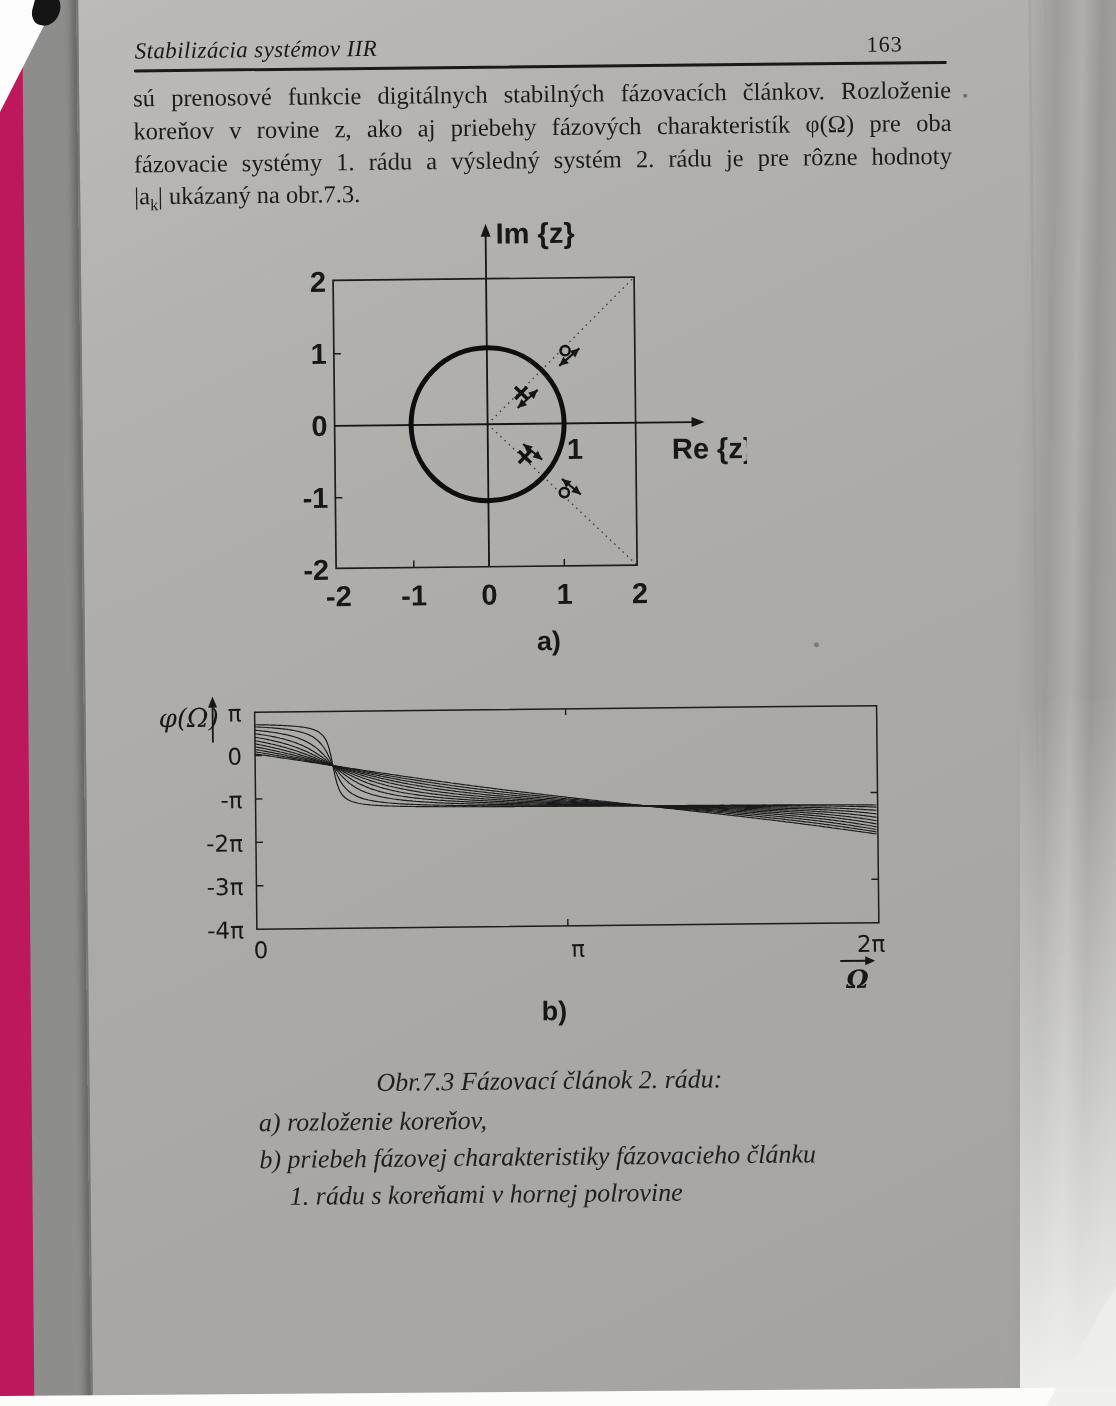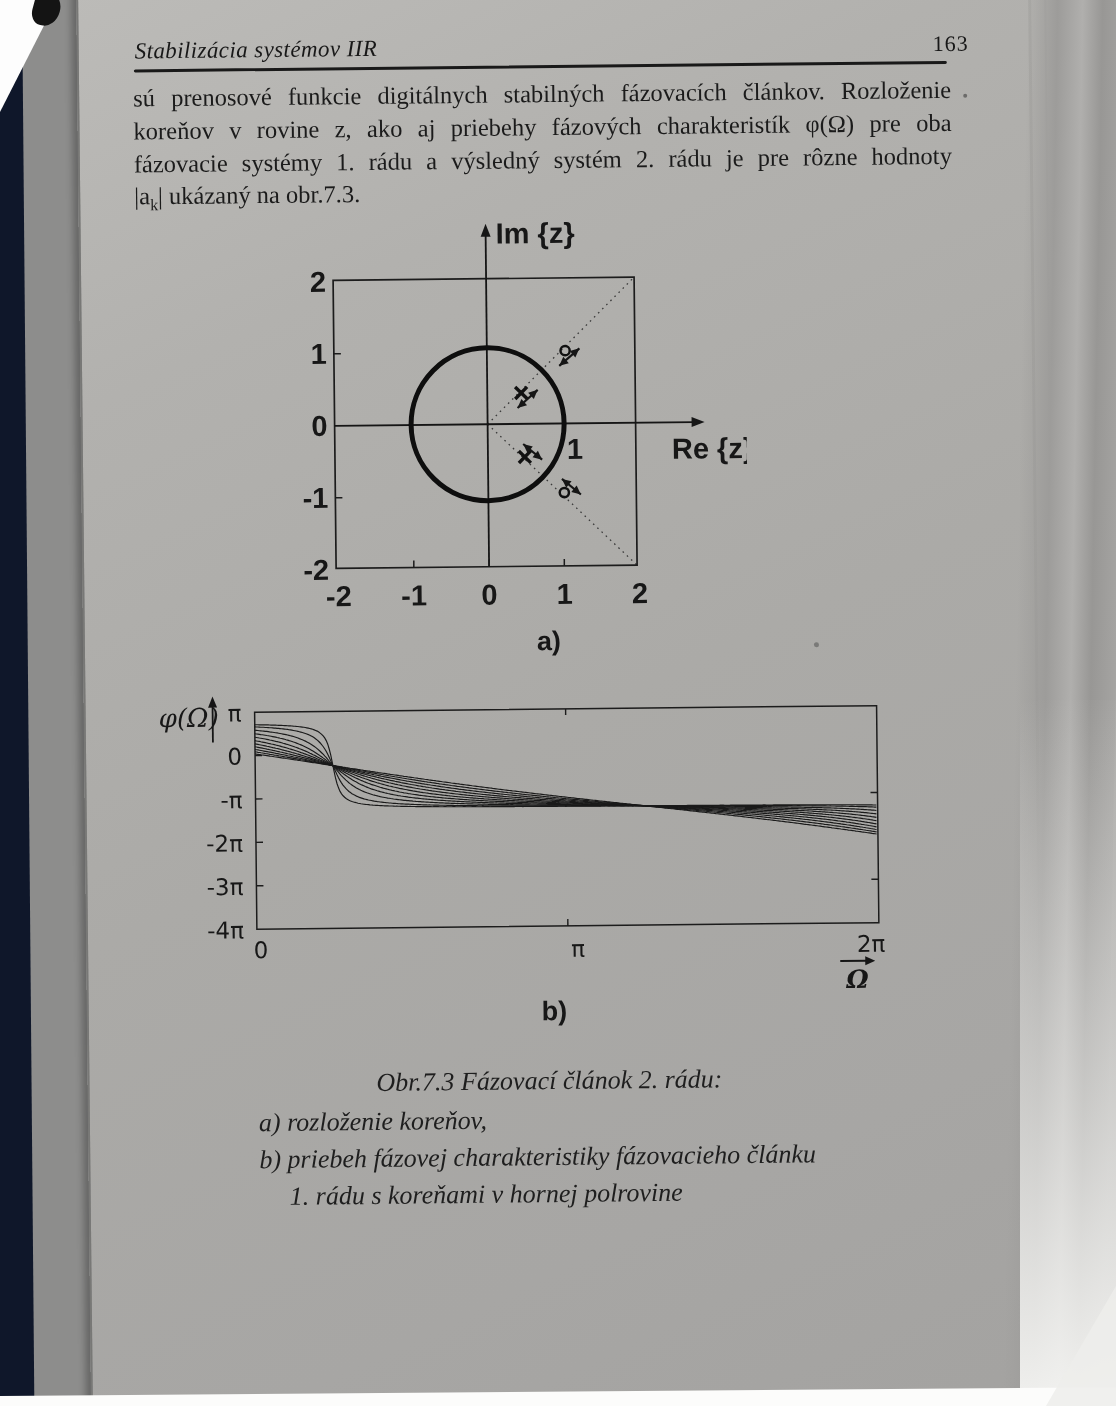--- a/index.html
+++ b/index.html
@@ -1,16 +1,16 @@
 <!DOCTYPE html>
 <html><head>
 <meta charset="utf-8">
 <style>
   html,body{margin:0;padding:0;background:#ffffff;width:1116px;height:1406px;overflow:hidden;}
-  #stage{position:relative;width:1116px;height:1406px;background:#0f172a;}
+  #stage{position:relative;width:1116px;height:1406px;background:#be185d;}
   
   .under-page{position:absolute;left:22px;top:-10px;width:70px;height:1430px;background:#8d8d8c;
     transform:rotate(-0.5deg);transform-origin:top left;}
   .page{position:absolute;left:76px;top:-14px;width:1062px;height:1436px;
     background:linear-gradient(155deg,#bcbbb8 0%,#b2b1ae 22%,#abaaa7 50%,#a7a6a4 78%,#a3a2a0 100%);
     transform:rotate(-0.6deg);transform-origin:top left;
     border-left:2px solid #787876;box-shadow:-5px 0 7px rgba(0,0,0,0.28);}
   .scan-right{position:absolute;left:1028px;top:-12px;width:100px;height:1435px;
     background:linear-gradient(90deg,rgba(150,149,147,0) 0%,#9d9c9a 30%,#b0afad 55%,#989795 75%,#a5a4a2 100%);
     transform:rotate(1deg);transform-origin:top left;}
@@ -22,21 +22,21 @@
     border-radius:40% 55% 60% 45%;transform:rotate(15deg);}
   .bottom-strip{position:absolute;left:-12px;top:1396px;width:1150px;height:22px;background:#fcfcfb;
     transform:rotate(-0.45deg);transform-origin:top left;}
   .corner-br{position:absolute;right:0;bottom:0;width:70px;height:120px;background:#ededeb;
     clip-path:polygon(100% 0,100% 100%,0 100%);opacity:0.85;}
   .crease{position:absolute;top:0;height:1436px;background:rgba(0,0,0,0.05);}
   .speck{position:absolute;background:#333;border-radius:50%;}
   
   .hdr-title{position:absolute;left:56px;top:53px;font:italic 23px "Liberation Serif",serif;color:#181818;
     letter-spacing:0.4px;}
-  .hdr-num{position:absolute;left:840px;top:54px;width:50px;text-align:right;
+  .hdr-num{position:absolute;left:774px;top:54px;width:50px;text-align:right;
     font:22px "Liberation Serif",serif;color:#181818;letter-spacing:1px;}
   .hdr-rule{position:absolute;left:55px;top:84px;width:813px;height:2.6px;background:#191919;
     border-radius:2px;}
   .para{position:absolute;left:54px;top:99px;width:818px;font:24.5px "Liberation Serif",serif;
     color:#1b1b1b;}
   .para .ln{height:32.8px;text-align:justify;text-align-last:justify;white-space:nowrap;}
   .para .ln.last{text-align:left;text-align-last:left;}
   .para sub{font-size:16px;}
   .cap{position:absolute;font:italic 26px "Liberation Serif",serif;color:#1e1e1e;white-space:nowrap;}
   svg text{fill:#171717;}

